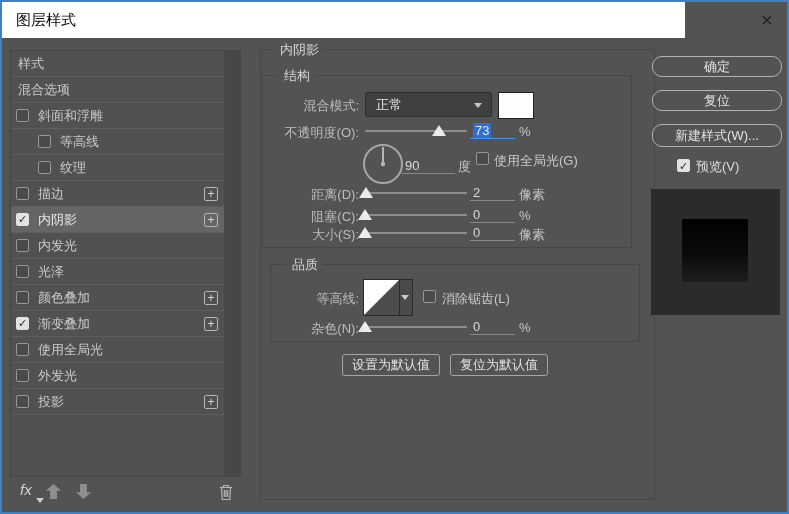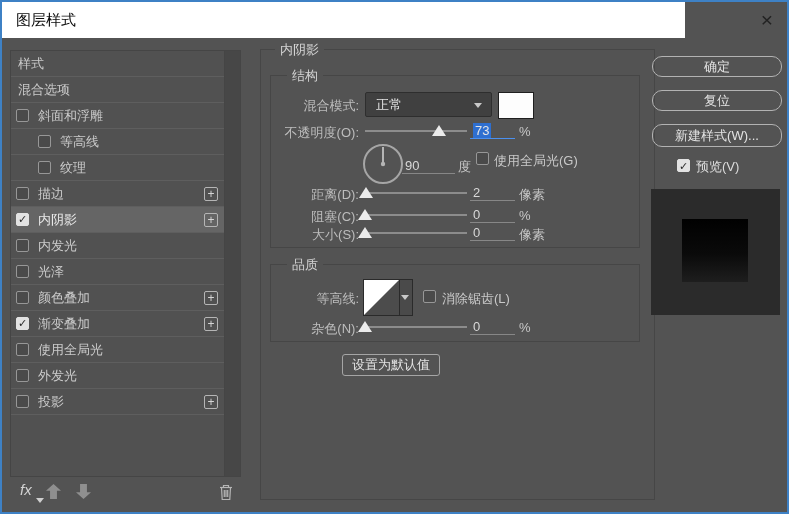--- a/index.html
+++ b/index.html
@@ -35,21 +35,21 @@
   .fx:after { content:""; position:absolute; left:16px; top:17px; border-left:4px solid transparent;
               border-right:4px solid transparent; border-top:5px solid #cfcfcf; }
   .arrow { position:absolute; top:3px; width:15px; height:15px; background:#8f8f8f; }
   .arrow.up   { left:36px; clip-path:polygon(50% 0,100% 45%,73% 45%,73% 100%,27% 100%,27% 45%,0 45%); }
   .arrow.down { left:66px; clip-path:polygon(50% 100%,100% 55%,73% 55%,73% 0,27% 0,27% 55%,0 55%); }
   .trash { position:absolute; left:208px; top:2px; }
   
   .fieldset { position:absolute; border:1px solid #464646; }
   .legend { position:absolute; top:-9px; background:#535353; padding:0 5px; font-size:13px; color:#d4d4d4; }
   .main-fs { left:258px; top:47px; width:395px; height:451px; }
-  .struct-fs { left:268px; top:73px; width:370px; height:173px; }
+  .struct-fs { left:260px; top:73px; width:370px; height:173px; }
   .qual-fs { left:268px; top:262px; width:370px; height:78px; }
   .lab { position:absolute; left:257px; width:100px; text-align:right; font-size:13px; color:#bdbdbd;
          white-space:nowrap; }
   .unit { position:absolute; left:517px; font-size:13px; color:#c7c7c7; }
   .track { position:absolute; left:363px; width:102px; height:2px; background:#8c8c8c; }
   .thumb { position:absolute; width:0; height:0; border-left:7px solid transparent;
            border-right:7px solid transparent; border-bottom:11px solid #ebebeb; }
   .vfield { position:absolute; left:468px; width:45px; height:16px; border-bottom:1px solid #878787;
             font-size:13px; color:#d8d8d8; padding-left:3px; line-height:15px; }
   .vfield.focused { border-bottom:1px solid #4a90f0; }
@@ -237,20 +237,21 @@
   <div class="pcheck" style="left:421px; top:288px;"></div>
   <div class="plabel" style="left:440px; top:288px;">消除锯齿(L)</div>
 
   <div class="lab" style="top:318px;">杂色(N):</div>
   <div class="track" style="top:324px;"></div>
   <div class="thumb" style="left:356px; top:319px;"></div>
   <div class="vfield" style="top:317px;">0</div>
   <div class="unit" style="top:318px;">%</div>
 
   <button class="btn" style="left:340px; top:352px; width:98px; height:22px;">设置为默认值</button>
+  <button class="btn" style="left:448px; top:352px; width:98px; height:22px;">复位为默认值</button>
 
   <button class="btn pill" style="left:650px; top:54px; width:130px; height:21px;">确定</button>
   <button class="btn pill" style="left:650px; top:88px; width:130px; height:21px;">复位</button>
   <button class="btn pill" style="left:650px; top:122px; width:130px; height:23px;">新建样式(W)...</button>
   <div class="pcheck checked" style="left:675px; top:157px;">✓</div>
   <div class="plabel" style="left:694px; top:156px; color:#dddddd;">预览(V)</div>
 
   <div class="preview-box">
     <div class="preview-inner"></div>
   </div>

